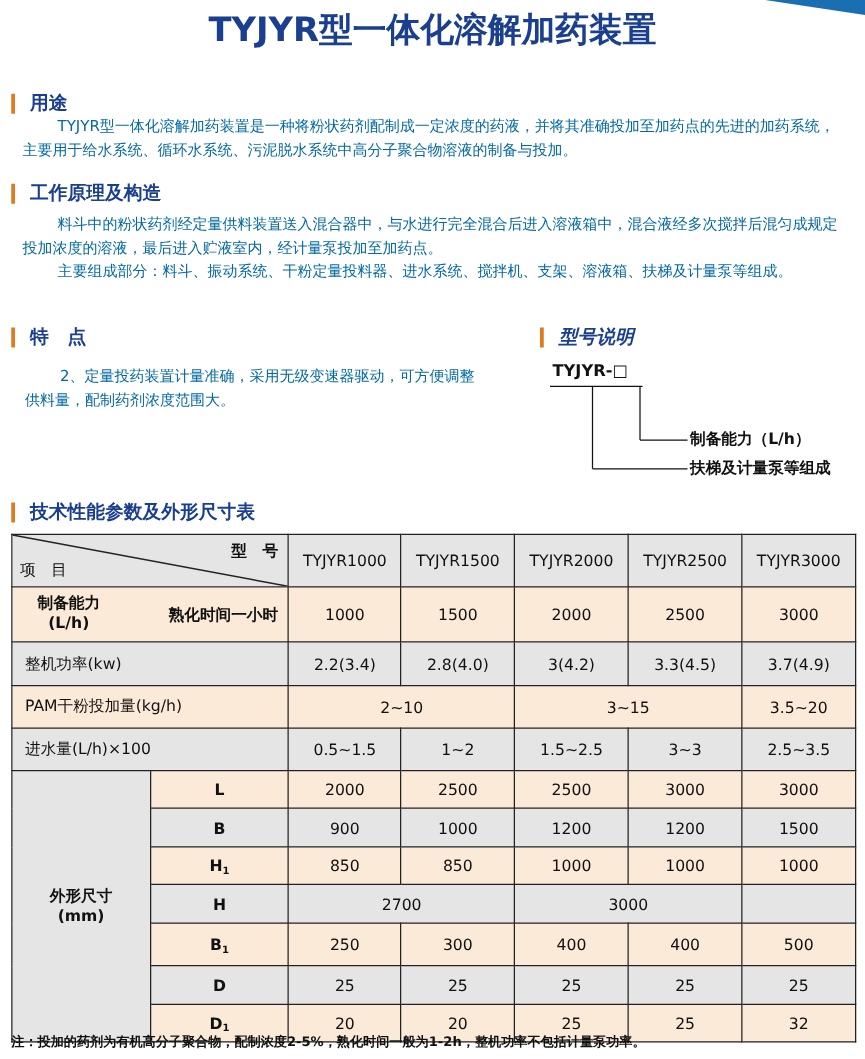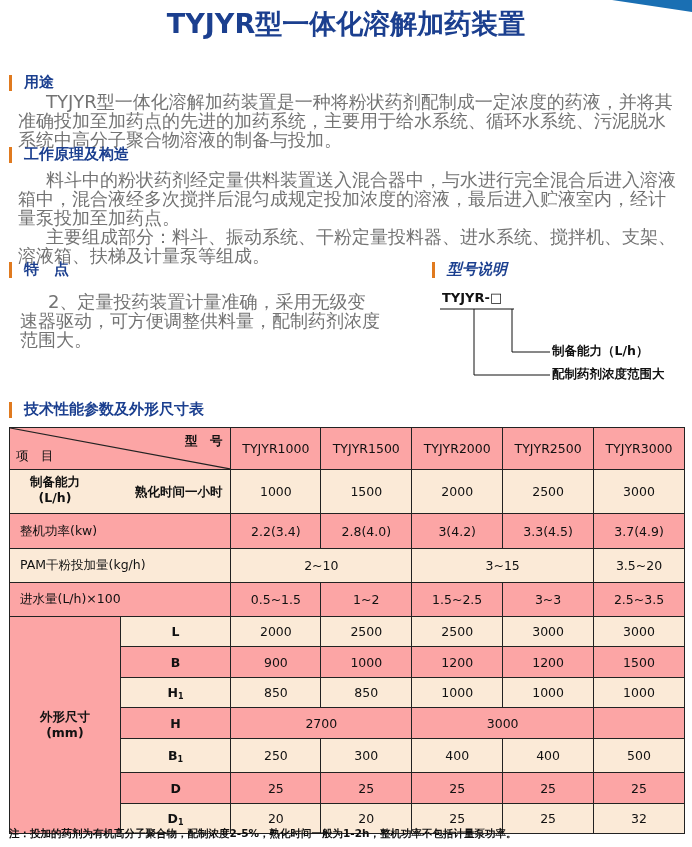--- a/index.html
+++ b/index.html
@@ -4,34 +4,34 @@
 <style>
   html, body { margin: 0; padding: 0; background: #ffffff; }
   body { width: 692px; height: 847px; position: relative; overflow: hidden;
          font-family: "DejaVu Sans", "Liberation Sans", sans-serif; color: #111; }
   .corner { position: absolute; right: 0; top: 0; width: 110px; height: 14px; }
   .title { position: absolute; top: 6px; left: 0; width: 692px; text-align: center;
            font-size: 27px; font-weight: bold; color: #1b3f8f; letter-spacing: 0px; }
   .sec-head { position: absolute; display: flex; align-items: center; }
   .sec-head .bar { width: 3px; height: 16px; background: #e07a1f; margin-right: 12px; }
   .sec-head .txt { font-size: 15px; font-weight: bold; color: #1b3f8f; }
-  .para { position: absolute; font-size: 18px; line-height: 19px; color: #737373; }
+  .para { position: absolute; font-size: 12px; line-height: 19px; color: #0369a1; }
   .para p { margin: 0; }
   .indent { text-indent: 28px; }
 
   
   .diagram { position: absolute; left: 432px; top: 285px; width: 260px; height: 100px; }
   .diagram .model-code { position: absolute; left: 10px; top: 5px; font-size: 13px; font-weight: bold; }
   .diagram .label { position: absolute; font-size: 12.5px; font-weight: bold; }
 
   
   table.spec { position: absolute; left: 9px; top: 427px; width: 676px; border-collapse: collapse;
                font-size: 12.5px; }
   table.spec td { border: 1.5px solid #222; text-align: center; padding: 0; }
-  .blue { background: #fca5a5; }
+  .blue { background: #e5e5e5; }
   .tan { background: #fbead7; }
   .left-lbl { text-align: left !important; padding-left: 10px !important; }
   .diag-cell { position: relative; }
   .diag-cell svg { position: absolute; left: 0; top: 0; width: 100%; height: 100%; }
   .note { position: absolute; left: 9px; top: 827px; font-size: 10.5px; font-weight: bold; color: #111; }
   sub { font-size: 8px; vertical-align: -2px; }
 </style>
 </head>
 <body>
 
@@ -73,21 +73,21 @@
 <div class="diagram">
   <span class="model-code">TYJYR-□</span>
   <svg width="260" height="100" style="position:absolute;left:0;top:0;">
     <line x1="8" y1="24" x2="82" y2="24" stroke="#111" stroke-width="1"></line>
     <line x1="42" y1="24" x2="42" y2="90" stroke="#111" stroke-width="1"></line>
     <line x1="42" y1="90" x2="118" y2="90" stroke="#111" stroke-width="1"></line>
     <line x1="80" y1="24" x2="80" y2="67" stroke="#111" stroke-width="1"></line>
     <line x1="80" y1="67" x2="118" y2="67" stroke="#111" stroke-width="1"></line>
   </svg>
   <span class="label" style="left:120px; top:58px;">制备能力（L/h）</span>
-  <span class="label" style="left:120px; top:81px;">配制药剂浓度范围大</span>
+  <span class="label" style="left:120px; top:81px;">扶梯及计量泵等组成</span>
 </div>
 
 <div class="sec-head" style="left:9px; top:400px;">
   <span class="bar"></span>
   <span class="txt">技术性能参数及外形尺寸表</span>
 </div>
 
 <table class="spec">
   <colgroup>
     <col style="width:111px">

